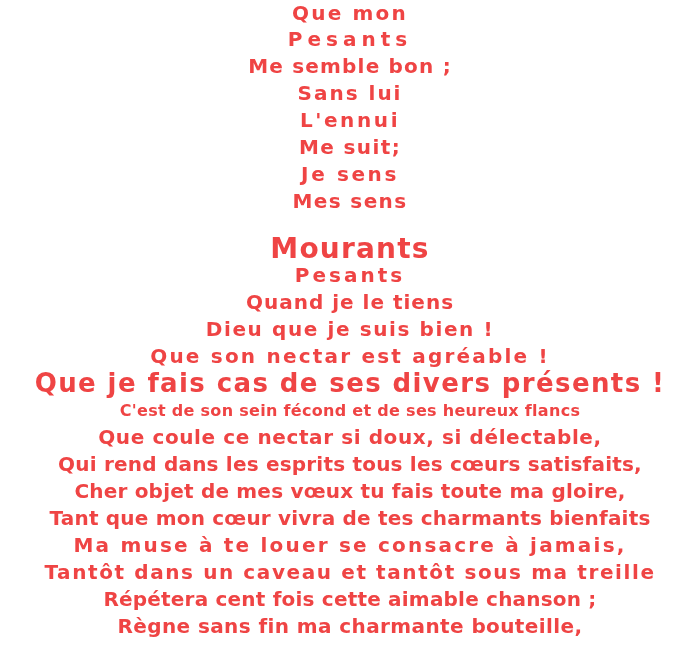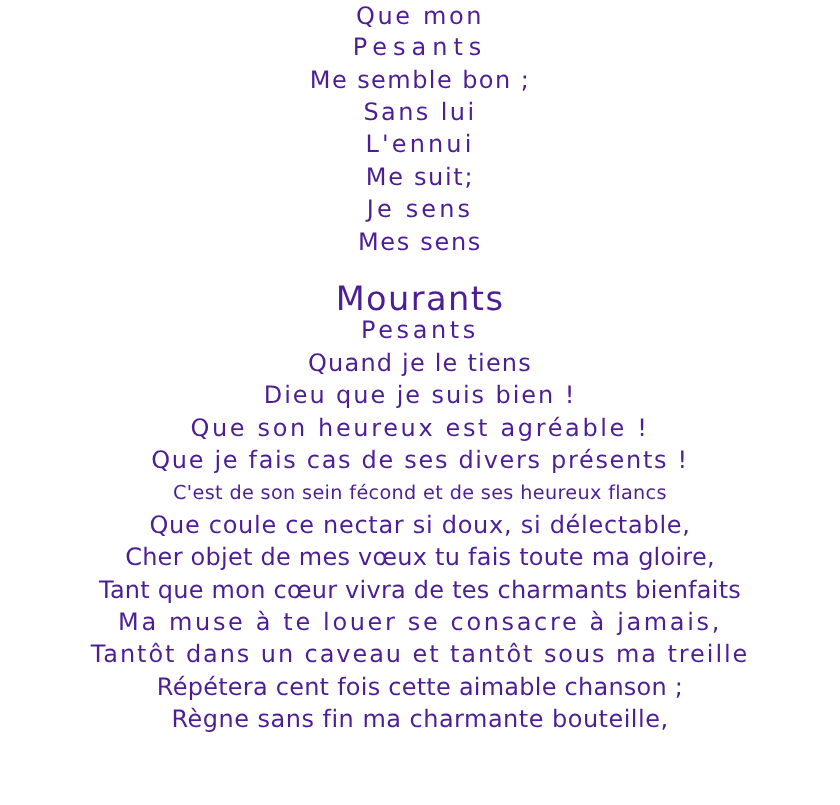--- a/index.html
+++ b/index.html
@@ -21,40 +21,40 @@
     display: flex;
     flex-direction: column;
     align-items: center;
     justify-content: flex-start;
     padding-top: 0px;
   }
   .line {
     display: block;
     text-align: right;
     white-space: pre;
-    color: #4c1d95;
+    color: #ef4444;
     font-family: "DejaVu Sans", sans-serif;
-    font-weight: 400;
+    font-weight: 700;
   }
   
   .l0  { font-size: 20px; letter-spacing: 2.2px; line-height: 26px; }
   .l1  { font-size: 20px; letter-spacing: 5.0px; line-height: 27px; }
   .l2  { font-size: 20px; letter-spacing: 1.2px; line-height: 27px; }
   .l3  { font-size: 20px; letter-spacing: 2.0px; line-height: 27px; }
   .l4  { font-size: 20px; letter-spacing: 2.6px; line-height: 27px; }
   .l5  { font-size: 20px; letter-spacing: 1.4px; line-height: 27px; }
   .l6  { font-size: 20px; letter-spacing: 1.4px; line-height: 27px; }
   .l7  { font-size: 20px; letter-spacing: 2.6px; line-height: 27px; }
   .l8  { font-size: 20px; letter-spacing: 1.4px; line-height: 27px; }
   .l9  { font-size: 28px; letter-spacing: 1.2px; line-height: 27px; margin-top: 20px; }
   .l10 { font-size: 20px; letter-spacing: 3.0px; line-height: 27px; }
   .l11 { font-size: 20px; letter-spacing: 1.0px; line-height: 27px; }
   .l12 { font-size: 20px; letter-spacing: 1.6px; line-height: 27px; }
   .l13 { font-size: 20px; letter-spacing: 2.2px; line-height: 27px; }
-  .l14 { font-size: 20px; letter-spacing: 1.4px; line-height: 27px; }
+  .l14 { font-size: 26px; letter-spacing: 1.4px; line-height: 27px; }
   .l15 { font-size: 16px; letter-spacing: 0.3px; line-height: 27px; }
   .l16 { font-size: 20px; letter-spacing: 0.6px; line-height: 27px; }
   .l17 { font-size: 20px; letter-spacing: 0.2px; line-height: 27px; }
   .l18 { font-size: 20px; letter-spacing: 0.2px; line-height: 27px; }
   .l19 { font-size: 20px; letter-spacing: 0.2px; line-height: 27px; }
   .l20 { font-size: 20px; letter-spacing: 0.0px; line-height: 27px; }
   .l21 { font-size: 20px; letter-spacing: 2.2px; line-height: 27px; }
   .l22 { font-size: 20px; letter-spacing: 1.6px; line-height: 27px; }
   .l23 { font-size: 20px; letter-spacing: 0.2px; line-height: 27px; }
   .l24 { font-size: 20px; letter-spacing: 0.4px; line-height: 27px; }
@@ -68,24 +68,25 @@
   <div class="line l2">Me semble bon ;</div>
   <div class="line l3">Sans lui</div>
   <div class="line l4">L'ennui</div>
   <div class="line l6">Me suit;</div>
   <div class="line l7">Je sens</div>
   <div class="line l8">Mes sens</div>
   <div class="line l9">Mourants</div>
   <div class="line l10">Pesants</div>
   <div class="line l11">Quand je le tiens</div>
   <div class="line l12">Dieu que je suis bien !</div>
-  <div class="line l13">Que son heureux est agréable !</div>
+  <div class="line l13">Que son nectar est agréable !</div>
   <div class="line l14">Que je fais cas de ses divers présents !</div>
   <div class="line l15">C'est de son sein fécond et de ses heureux flancs</div>
   <div class="line l16">Que coule ce nectar si doux, si délectable,</div>
+  <div class="line l17">Qui rend dans les esprits tous les cœurs satisfaits,</div>
   <div class="line l18">Cher objet de mes vœux tu fais toute ma gloire,</div>
   <div class="line l19">Tant que mon cœur vivra de tes charmants bienfaits</div>
   <div class="line l21">Ma muse à te louer se consacre à jamais,</div>
   <div class="line l22">Tantôt dans un caveau et tantôt sous ma treille</div>
   <div class="line l23">Répétera cent fois cette aimable chanson ;</div>
   <div class="line l24">Règne sans fin ma charmante bouteille,</div>
 
 </div>
 
 </body></html>

